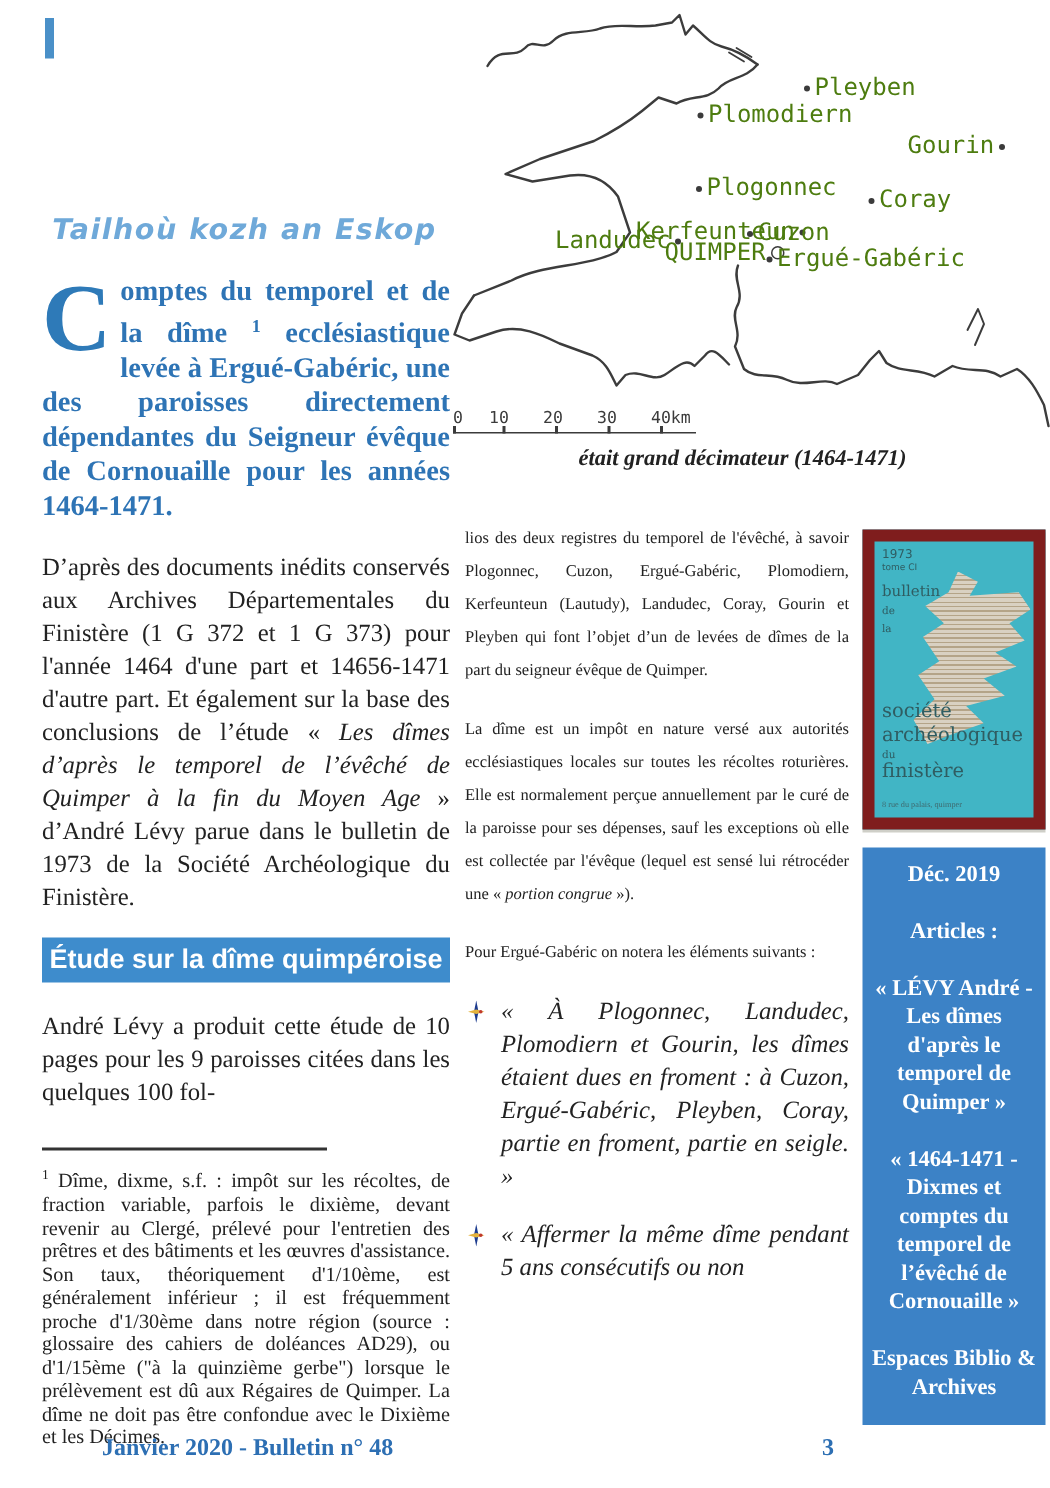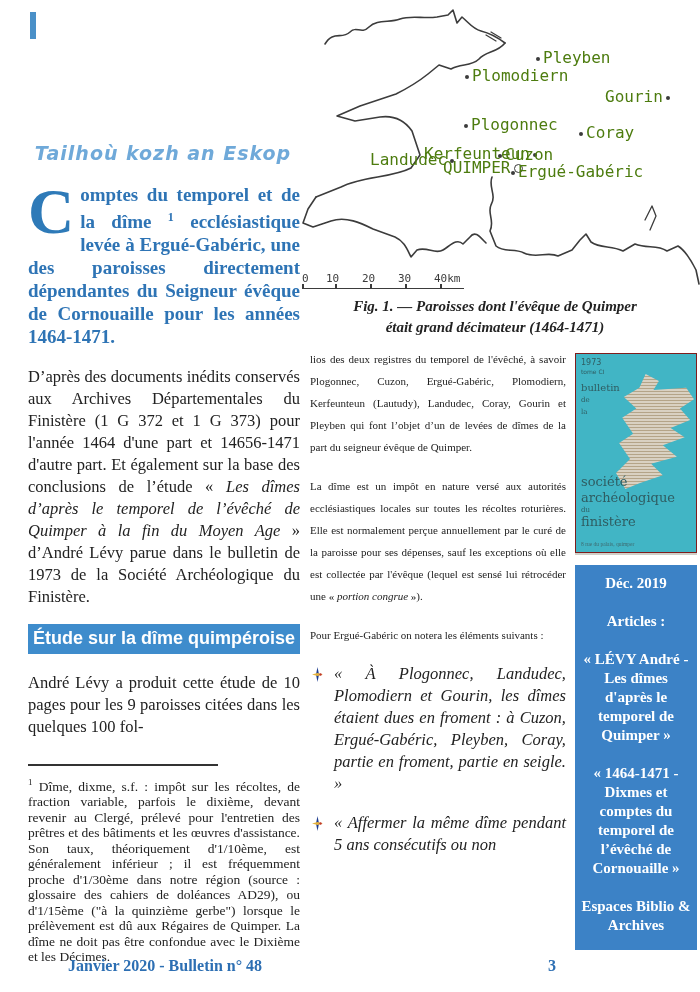--- a/index.html
+++ b/index.html
@@ -51,21 +51,21 @@
   .scale{position:absolute;left:2px;top:264px;width:180px;height:26px;}
   .scale .num{position:absolute;top:0;font-family:"DejaVu Sans Mono",monospace;
               font-size:11px;color:#3b3b3b;}
   .scale .line{position:absolute;top:16px;left:0;width:162px;border-top:1.5px solid #3b3b3b;}
   .scale .tick{position:absolute;top:12px;width:1.5px;height:5px;background:#3b3b3b;}
   .fig-caption{position:absolute;left:10px;top:288px;width:370px;text-align:center;
                font-weight:bold;font-style:italic;font-size:15px;line-height:21px;color:#222;}
 
   
   .cover{position:absolute;left:575px;top:353px;width:122px;height:200px;
-         background:#41b5c5;border:1px solid #7f1d1d;box-sizing:border-box;
+         background:#41b5c5;border:8px solid #7f1d1d;box-sizing:border-box;
          box-shadow:0 2px 0 #cfcfc8;overflow:hidden;}
   .cover .year{position:absolute;left:5px;top:4px;font-size:8px;color:#274;
                color:#2f5d62;font-family:"DejaVu Sans",sans-serif;}
   .cover .tome{position:absolute;left:5px;top:14px;font-size:6px;color:#2f5d62;
                font-family:"DejaVu Sans",sans-serif;}
   .cover .bulletin{position:absolute;left:5px;top:28px;font-size:10px;line-height:12px;
                    color:#2f5d62;font-family:"DejaVu Serif",serif;}
   .cover .bulletin span{display:block;}
   .cover .bulletin span+span{font-size:7px;}
   .cover .blob{position:absolute;right:2px;top:20px;width:78px;height:115px;
@@ -134,21 +134,20 @@
       <span class="num" style="left:132px">40km</span>
       <div class="line"></div>
       <div class="tick" style="left:0px"></div>
         <div class="tick" style="left:33px"></div>
       <div class="tick" style="left:68px"></div>
         <div class="tick" style="left:103px"></div>
       <div class="tick" style="left:138px"></div>
     </div>
 
     <div class="fig-caption">
-      <div>Fig. 1. — Paroisses dont l'évêque de Quimper</div>
       <div>était grand décimateur (1464-1471)</div>
     </div>
   </div>
 
   <div class="leftcol">
     <p class="lead"><span class="dropcap">C</span><span>omptes du temporel et de la dîme </span><sup>1</sup><span> ecclésiastique levée à Ergué-Gabéric, une des paroisses directement dépendantes du Seigneur évêque de Cornouaille pour les années 1464-1471.</span></p>
 
     <p class="bodytext"><span>D’après des documents inédits conservés aux Archives Départementales du Finistère (1 G 372 et 1 G 373) pour l'année 1464 d'une part et 14656-1471 d'autre part. Et également sur la base des conclusions de l’étude « </span><i>Les dîmes d’après le temporel de l’évêché de Quimper à la fin du Moyen Age</i><span> » d’André Lévy parue dans le bulletin de 1973 de la Société Archéologique du Finistère.</span></p>
 
     <div class="section-bar">Étude sur la dîme quimpéroise</div>

